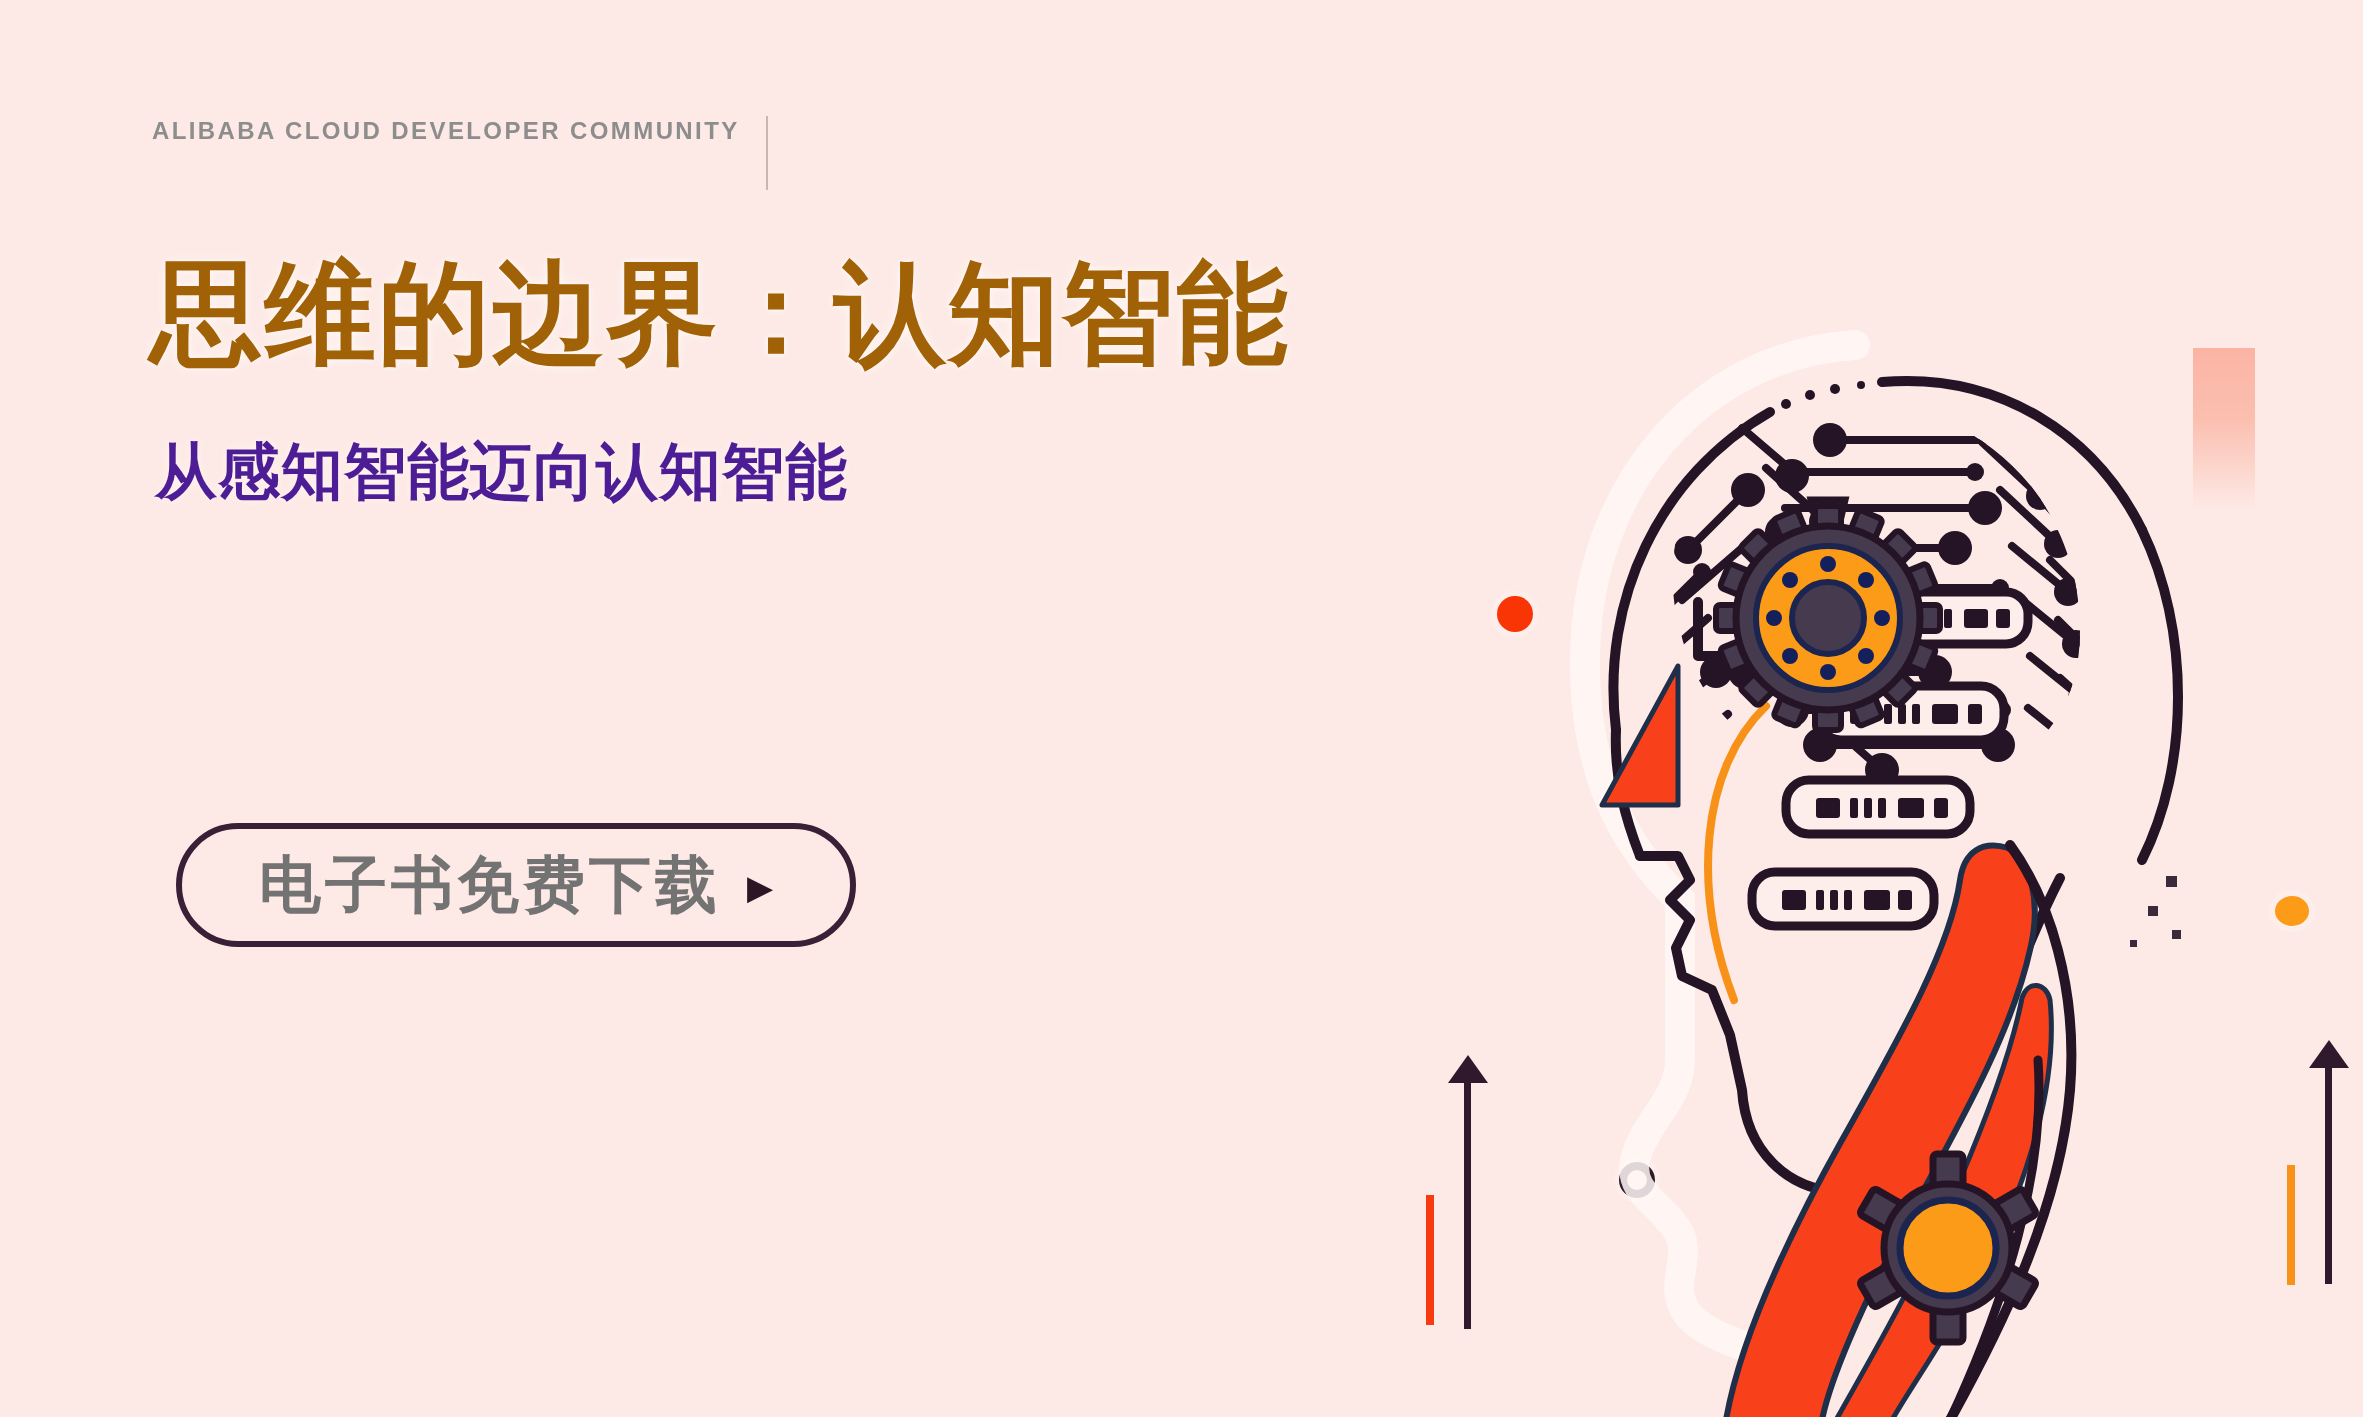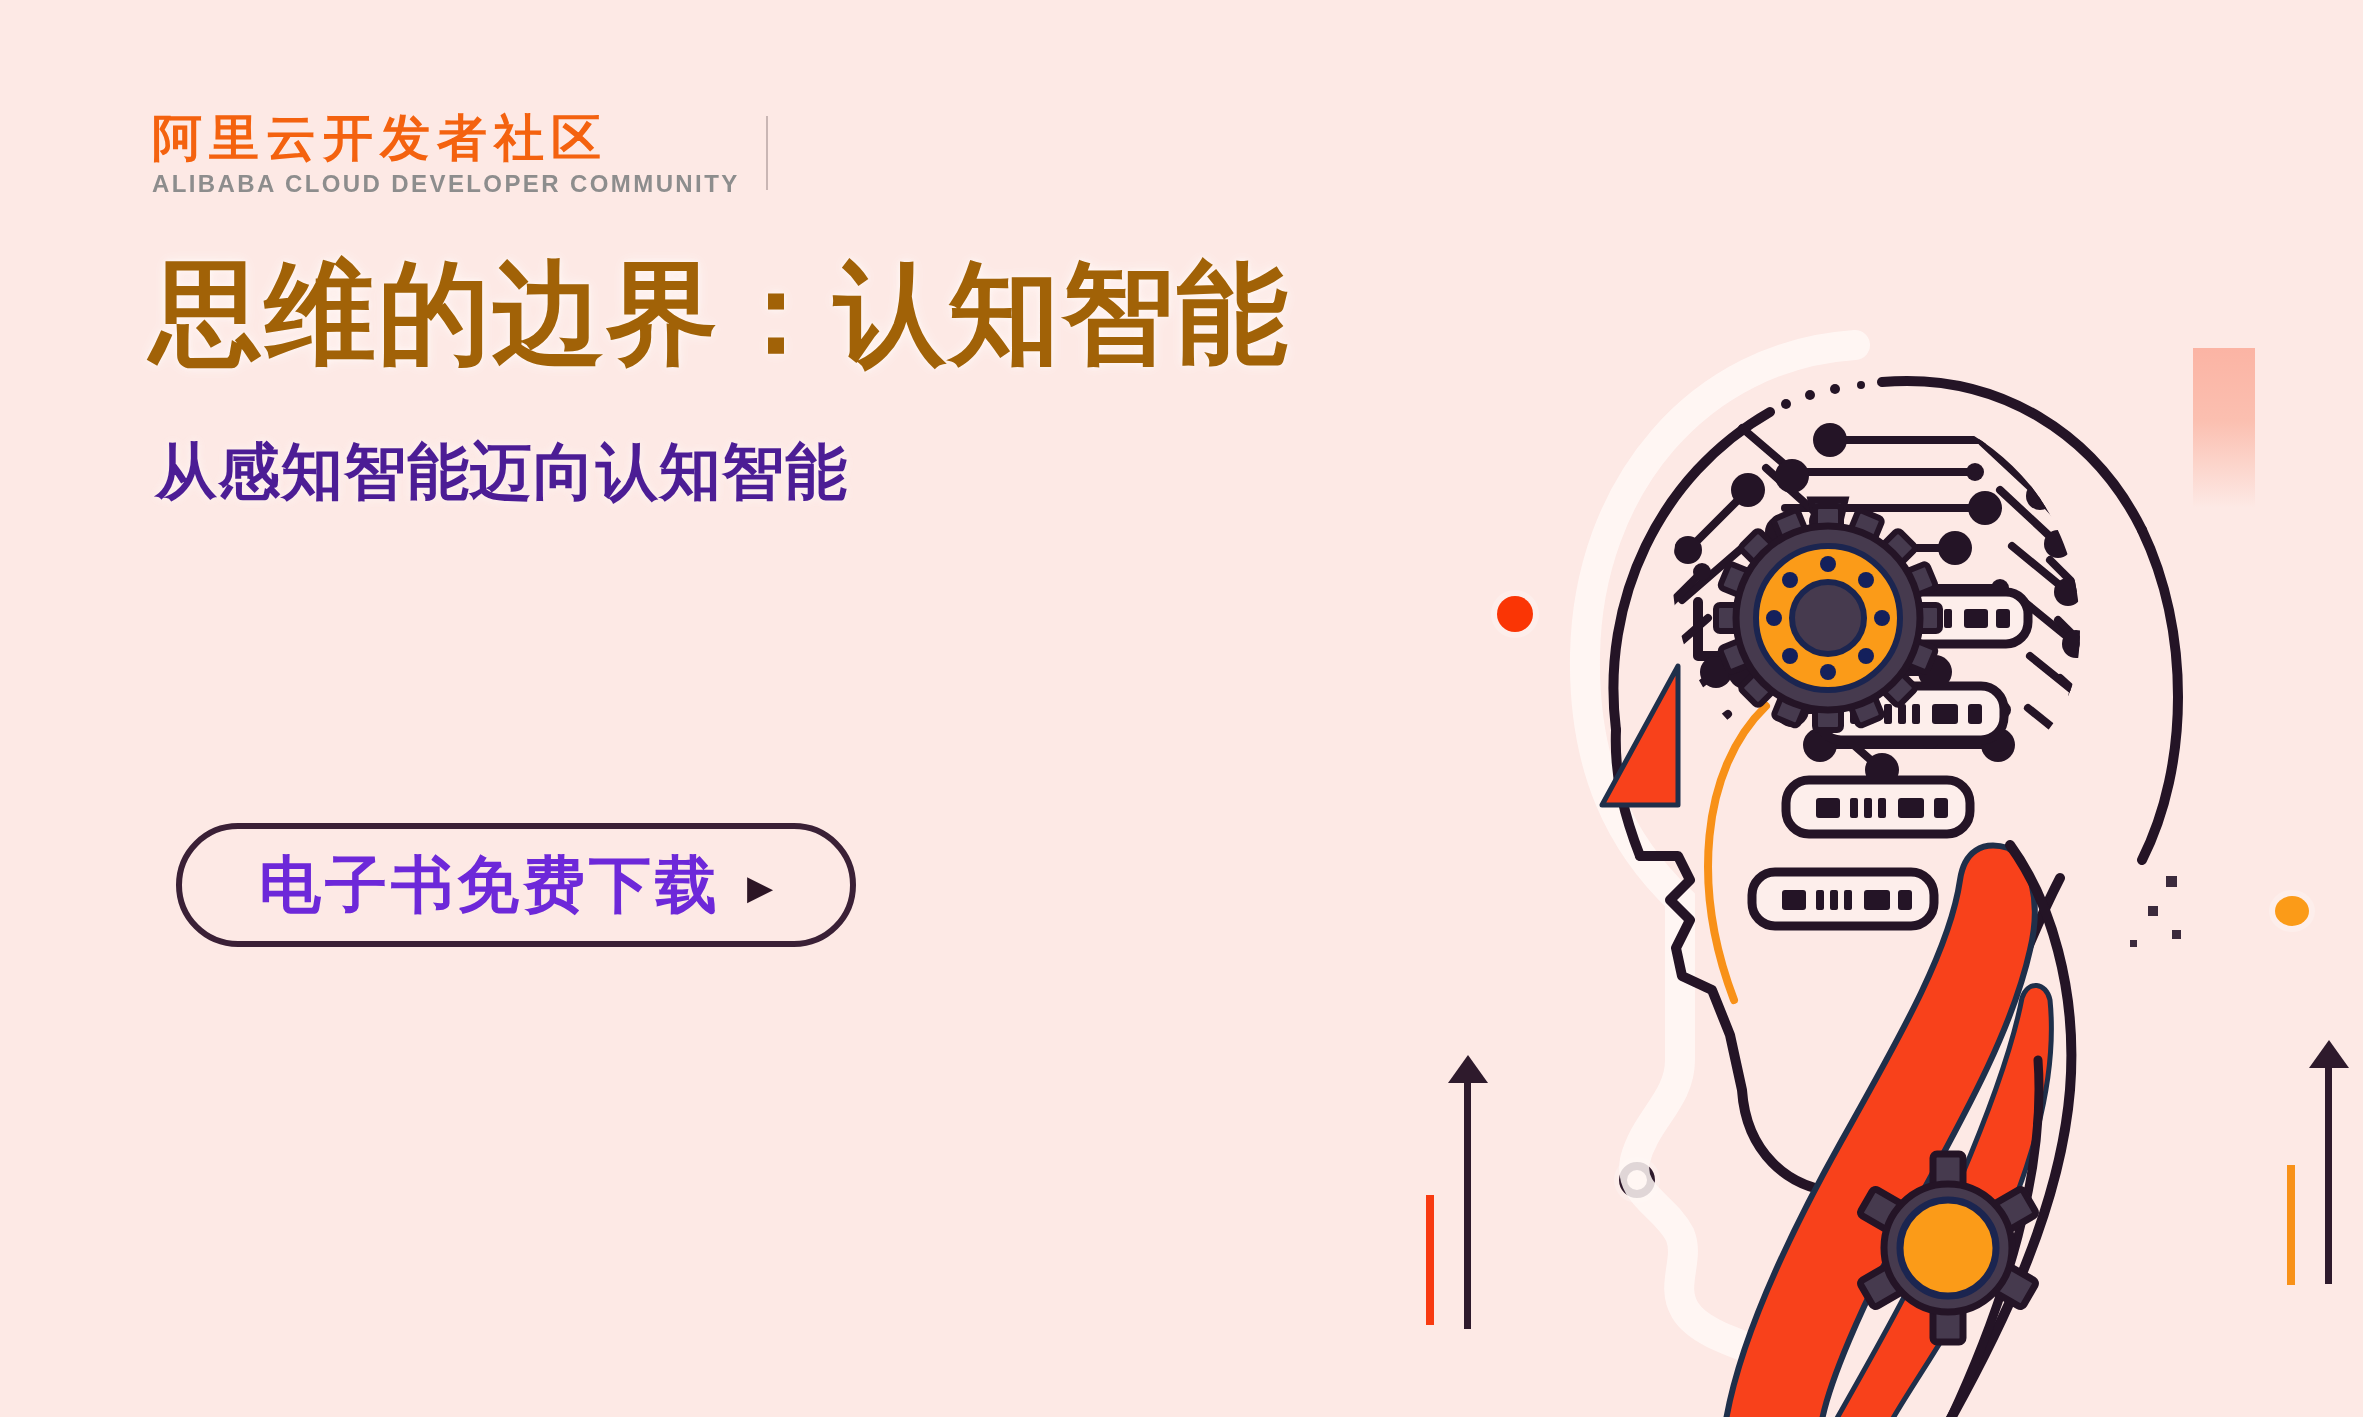--- a/index.html
+++ b/index.html
@@ -105,21 +105,21 @@
     background: transparent;
     display: flex;
     align-items: center;
     justify-content: center;
     gap: 26px;
     cursor: pointer;
   }
   .cta-label {
     font-size: 62px;
     font-weight: bold;
-    color: #6d28d9;
+    color: #737373;
     letter-spacing: 4px;
     white-space: nowrap;
   }
   .cta-arrow {
     font-size: 34px;
     color: #2c1525;
     line-height: 1;
     transform: translateY(2px);
   }
 
@@ -181,21 +181,20 @@
 </style>
 </head>
 <body>
 
 <div id="banner">
 
   <div class="soft-rect"></div>
 
   <div class="logo">
     <div class="logo-left">
-      <div class="logo-cn">阿里云开发者社区</div>
       <div class="logo-en">ALIBABA CLOUD DEVELOPER COMMUNITY</div>
     </div>
     <div class="logo-divider"></div>
   </div>
 
   <div class="headline">思维的边界：认知智能</div>
   <div class="subhead">从感知智能迈向认知智能</div>
 
   <div class="cta">
     <span class="cta-label">电子书免费下载</span>

